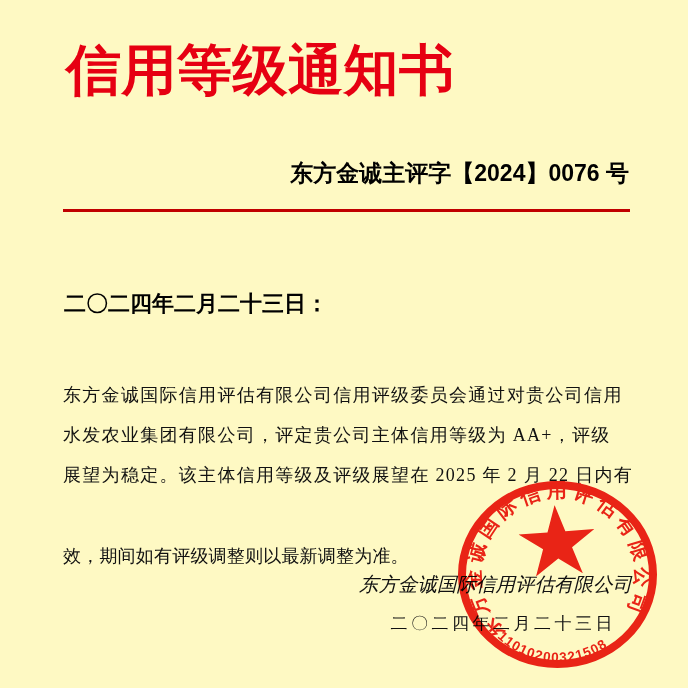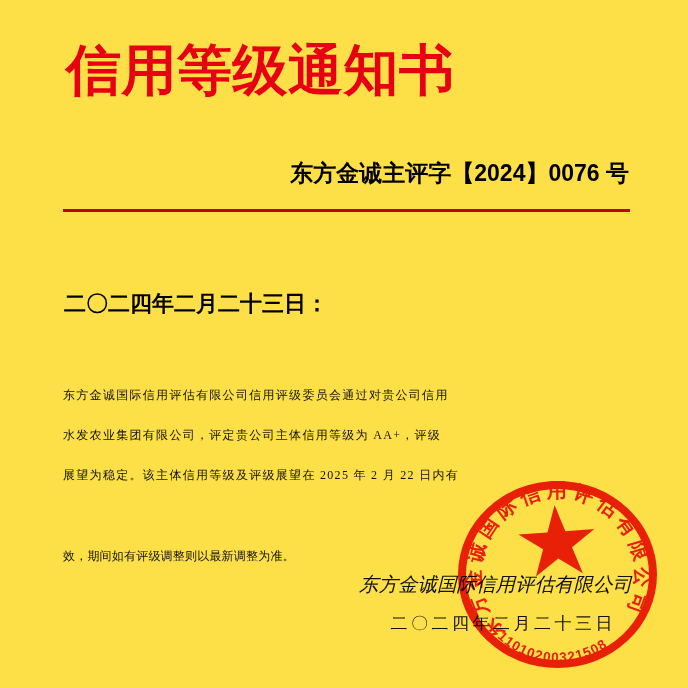--- a/index.html
+++ b/index.html
@@ -1,17 +1,17 @@
 <!DOCTYPE html>
 <html style="--title-red: #e60012; --rule-red: #c00000; --seal-red: #ea241c; --text-black: #1a1a1a;"><head>
 <meta charset="utf-8">
 <style>
   html,body{margin:0;padding:0;background:#ffffff;}
   #canvas{
-    position:relative;width:688px;height:688px;background:#fde047;overflow:hidden;
+    position:relative;width:688px;height:688px;background:#fef9c3;overflow:hidden;
     font-family:"Liberation Serif", serif;color:var(--text-black,#1a1a1a);
   }
   .doc-title{
     position:absolute;left:66px;top:40px;
     font-family:"Liberation Sans", sans-serif;font-weight:900;
     font-size:55px;line-height:60px;letter-spacing:0.5px;
     color:var(--title-red,#e60012);white-space:nowrap;
   }
   .ref-number{
     position:absolute;right:59px;top:161px;
@@ -22,21 +22,21 @@
     position:absolute;left:63px;top:209px;width:567px;height:3px;
     background:var(--rule-red,#c00000);
   }
   .addressee{
     position:absolute;left:64px;top:289px;
     font-family:"Liberation Sans", sans-serif;font-weight:bold;
     font-size:22px;line-height:30px;color:#000;white-space:nowrap;
   }
   .body-line{
     position:absolute;left:63px;width:570px;
-    font-size:12px;line-height:24px;color:#111;
+    font-size:18px;line-height:24px;color:#111;
     letter-spacing:1.3px;white-space:nowrap;
   }
   .body-line.l1{top:383px;}
   .body-line.l2{top:423px;}
   .body-line.l3{top:463px;}
   .body-line.l4{top:503px;letter-spacing:0.2px;margin-top:41px;}
   .signature{
     position:absolute;right:56px;top:572px;
     font-size:19.5px;line-height:26px;color:#111;white-space:nowrap;font-style:italic;
   }

